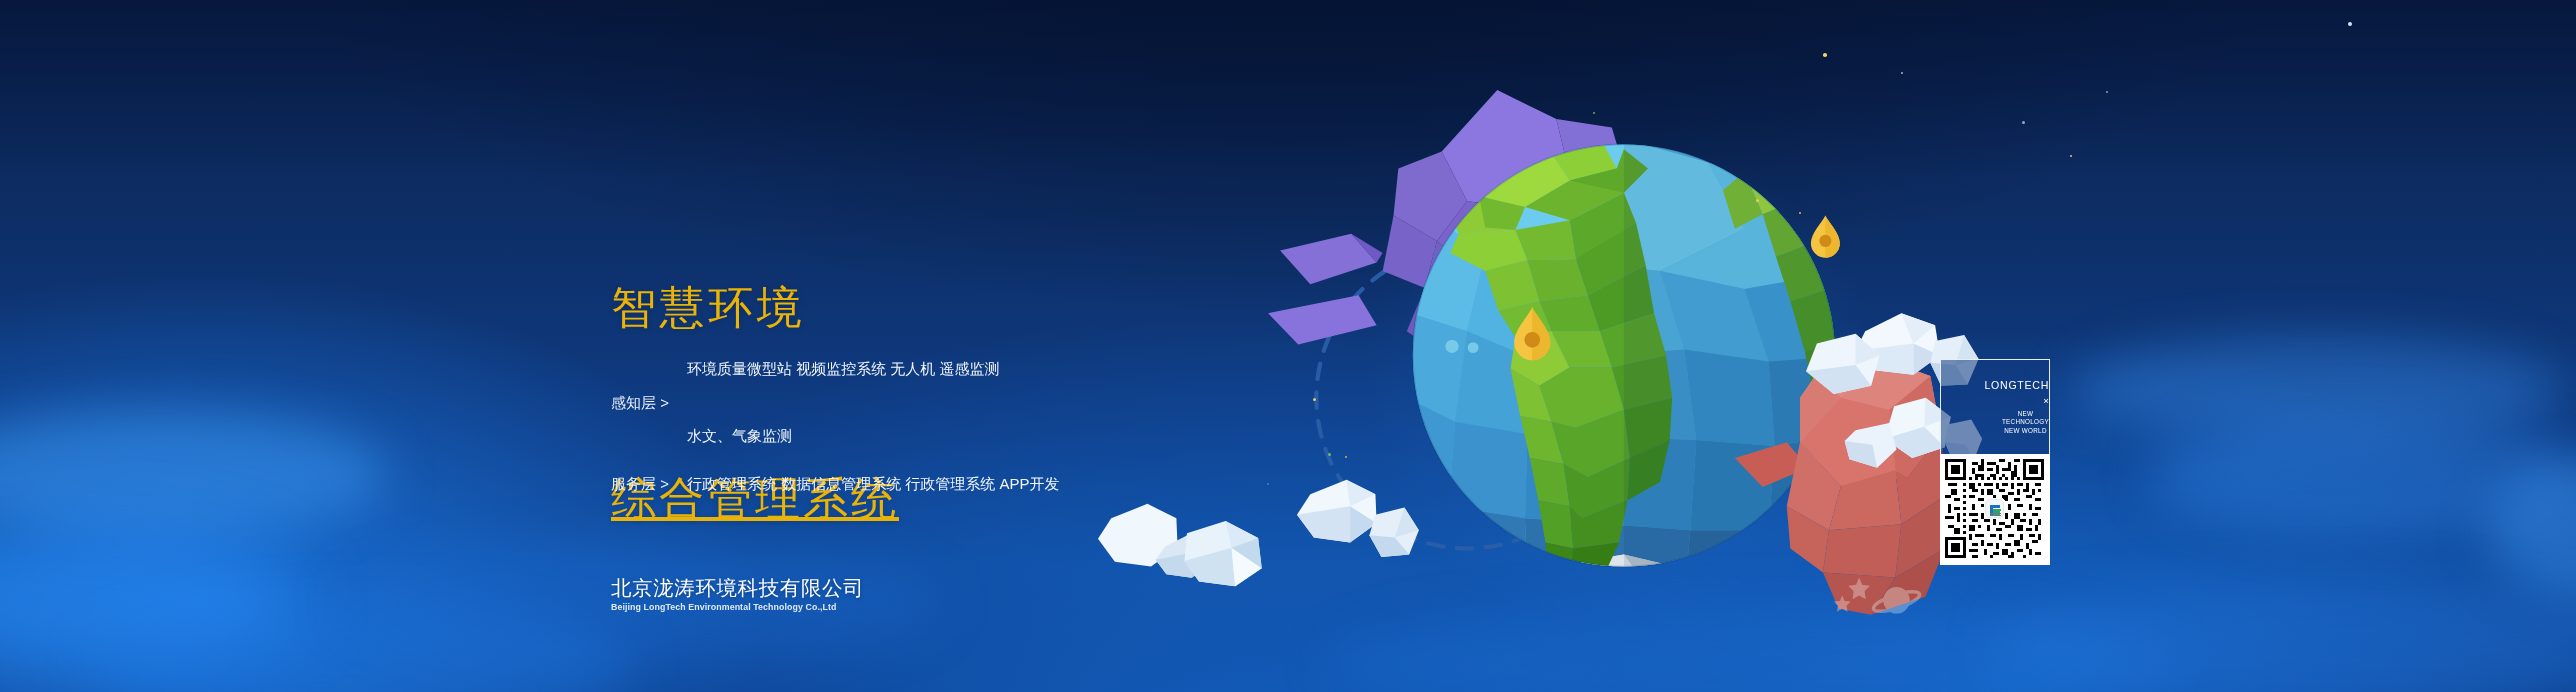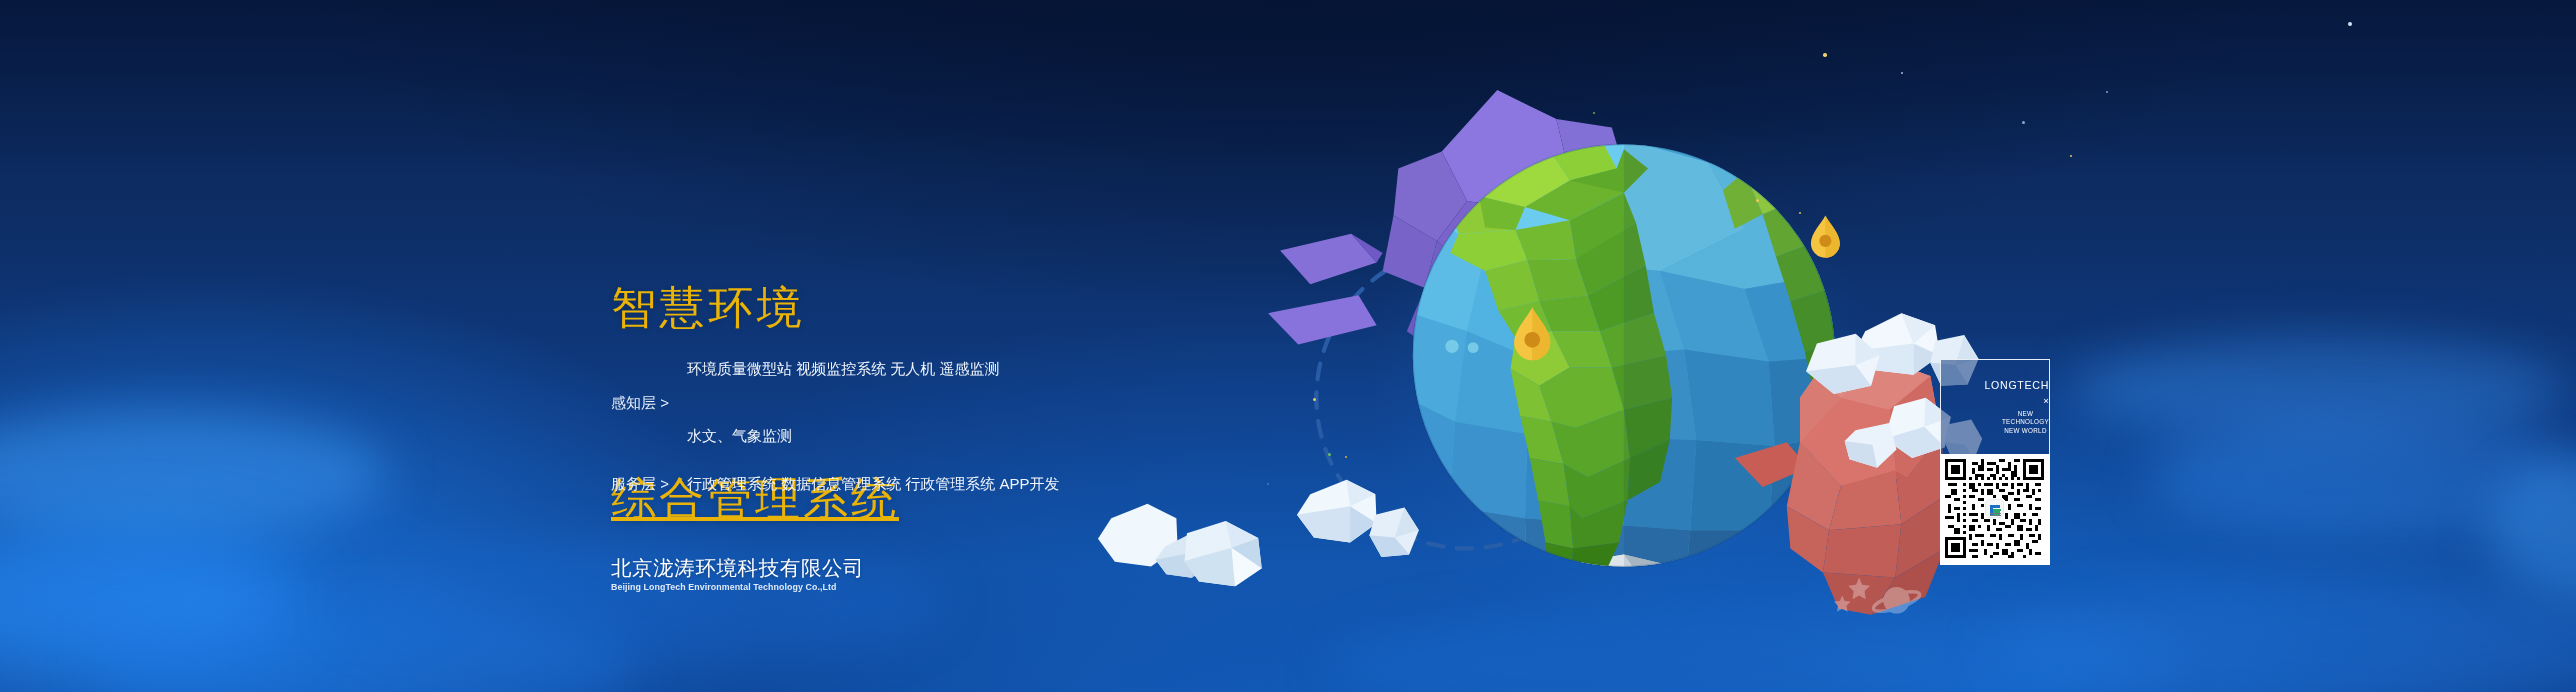--- a/index.html
+++ b/index.html
@@ -58,20 +58,21 @@
     flex:0 0 auto;width:76px;
     font-size:15px;line-height:1.62;color:#e8f0fb;white-space:nowrap;
   }
   .layer-items{display:flex;flex-direction:column;gap:43px;}
   .item-line{font-size:15px;line-height:1.62;color:#f1f6fd;white-space:nowrap;}
 
   .company{position:absolute;left:611px;top:555px;}
   .company-cn{
     font-size:20.5px;color:#ffffff;letter-spacing:0.6px;line-height:1.25;
     text-shadow:0 0.6px 3.6px rgba(0,0,0,.25);
+    margin-top:20px;
   }
   .company-en{
     font-size:8.8px;color:#dfeaf8;letter-spacing:0.1px;margin-top:1.8px;
     font-weight:bold;
   }
 
   
   .qr-card{position:absolute;left:1940px;top:359px;width:110px;}
   .qr-top{
     box-sizing:border-box;

